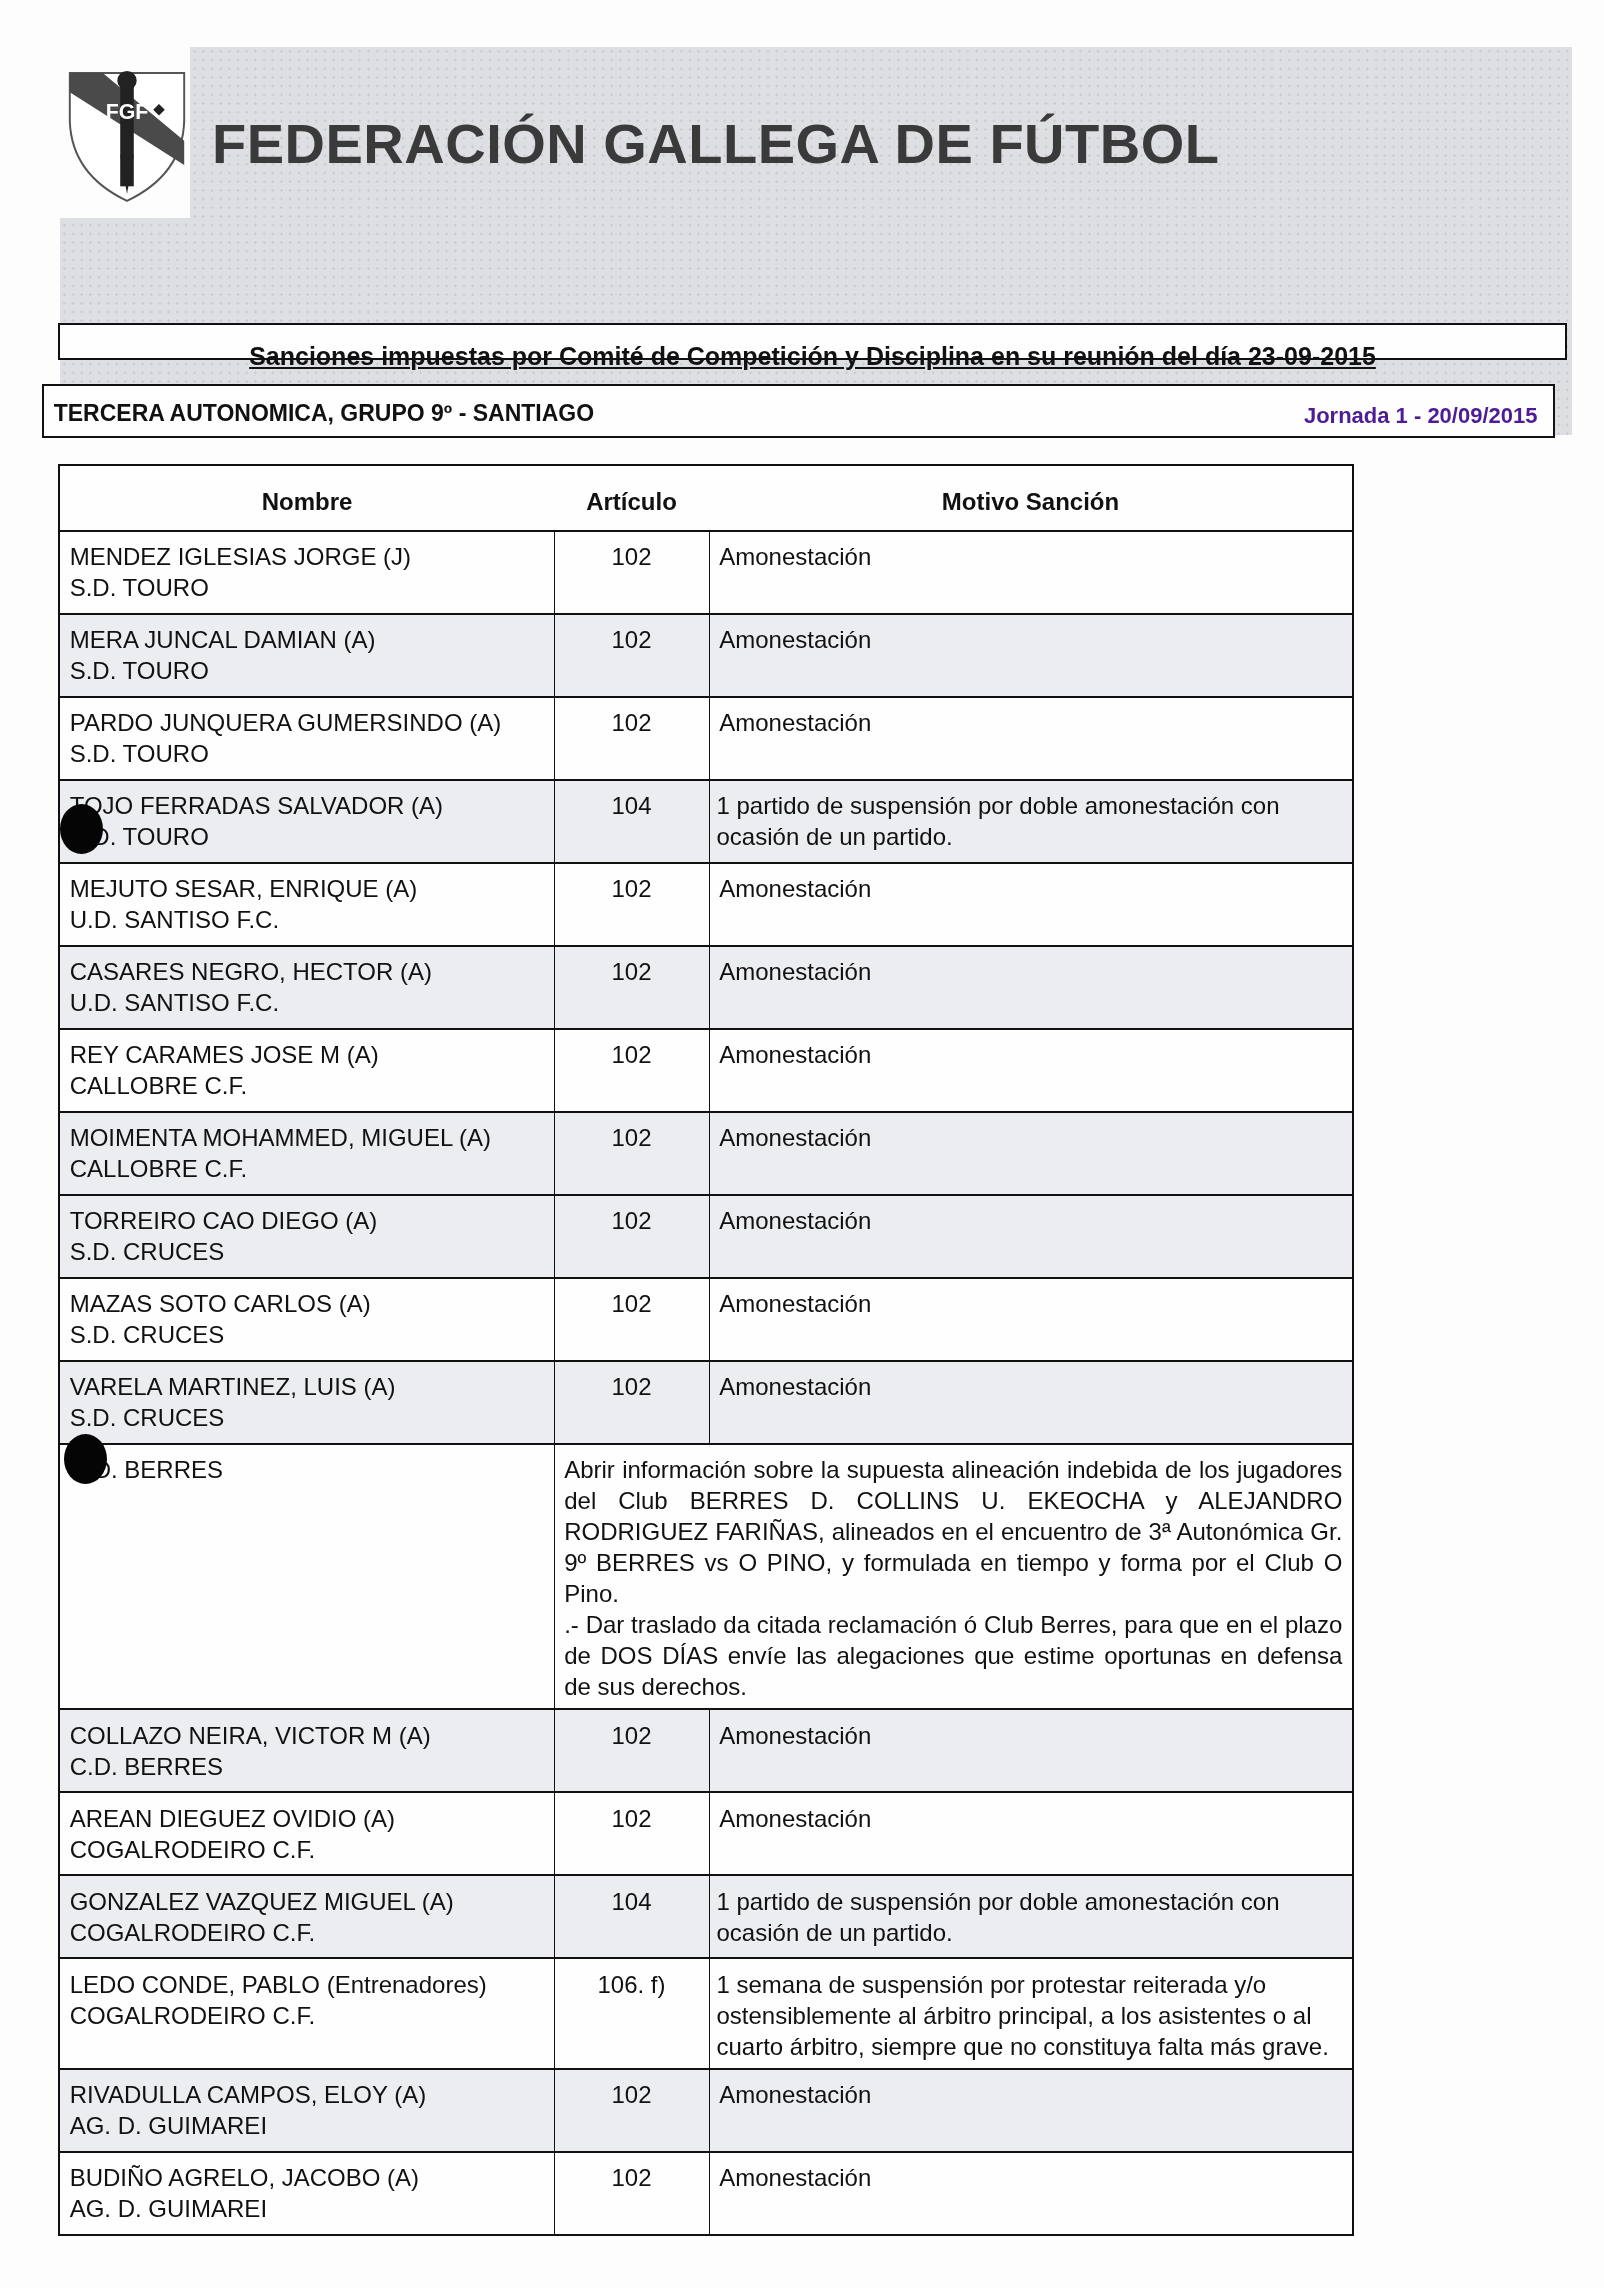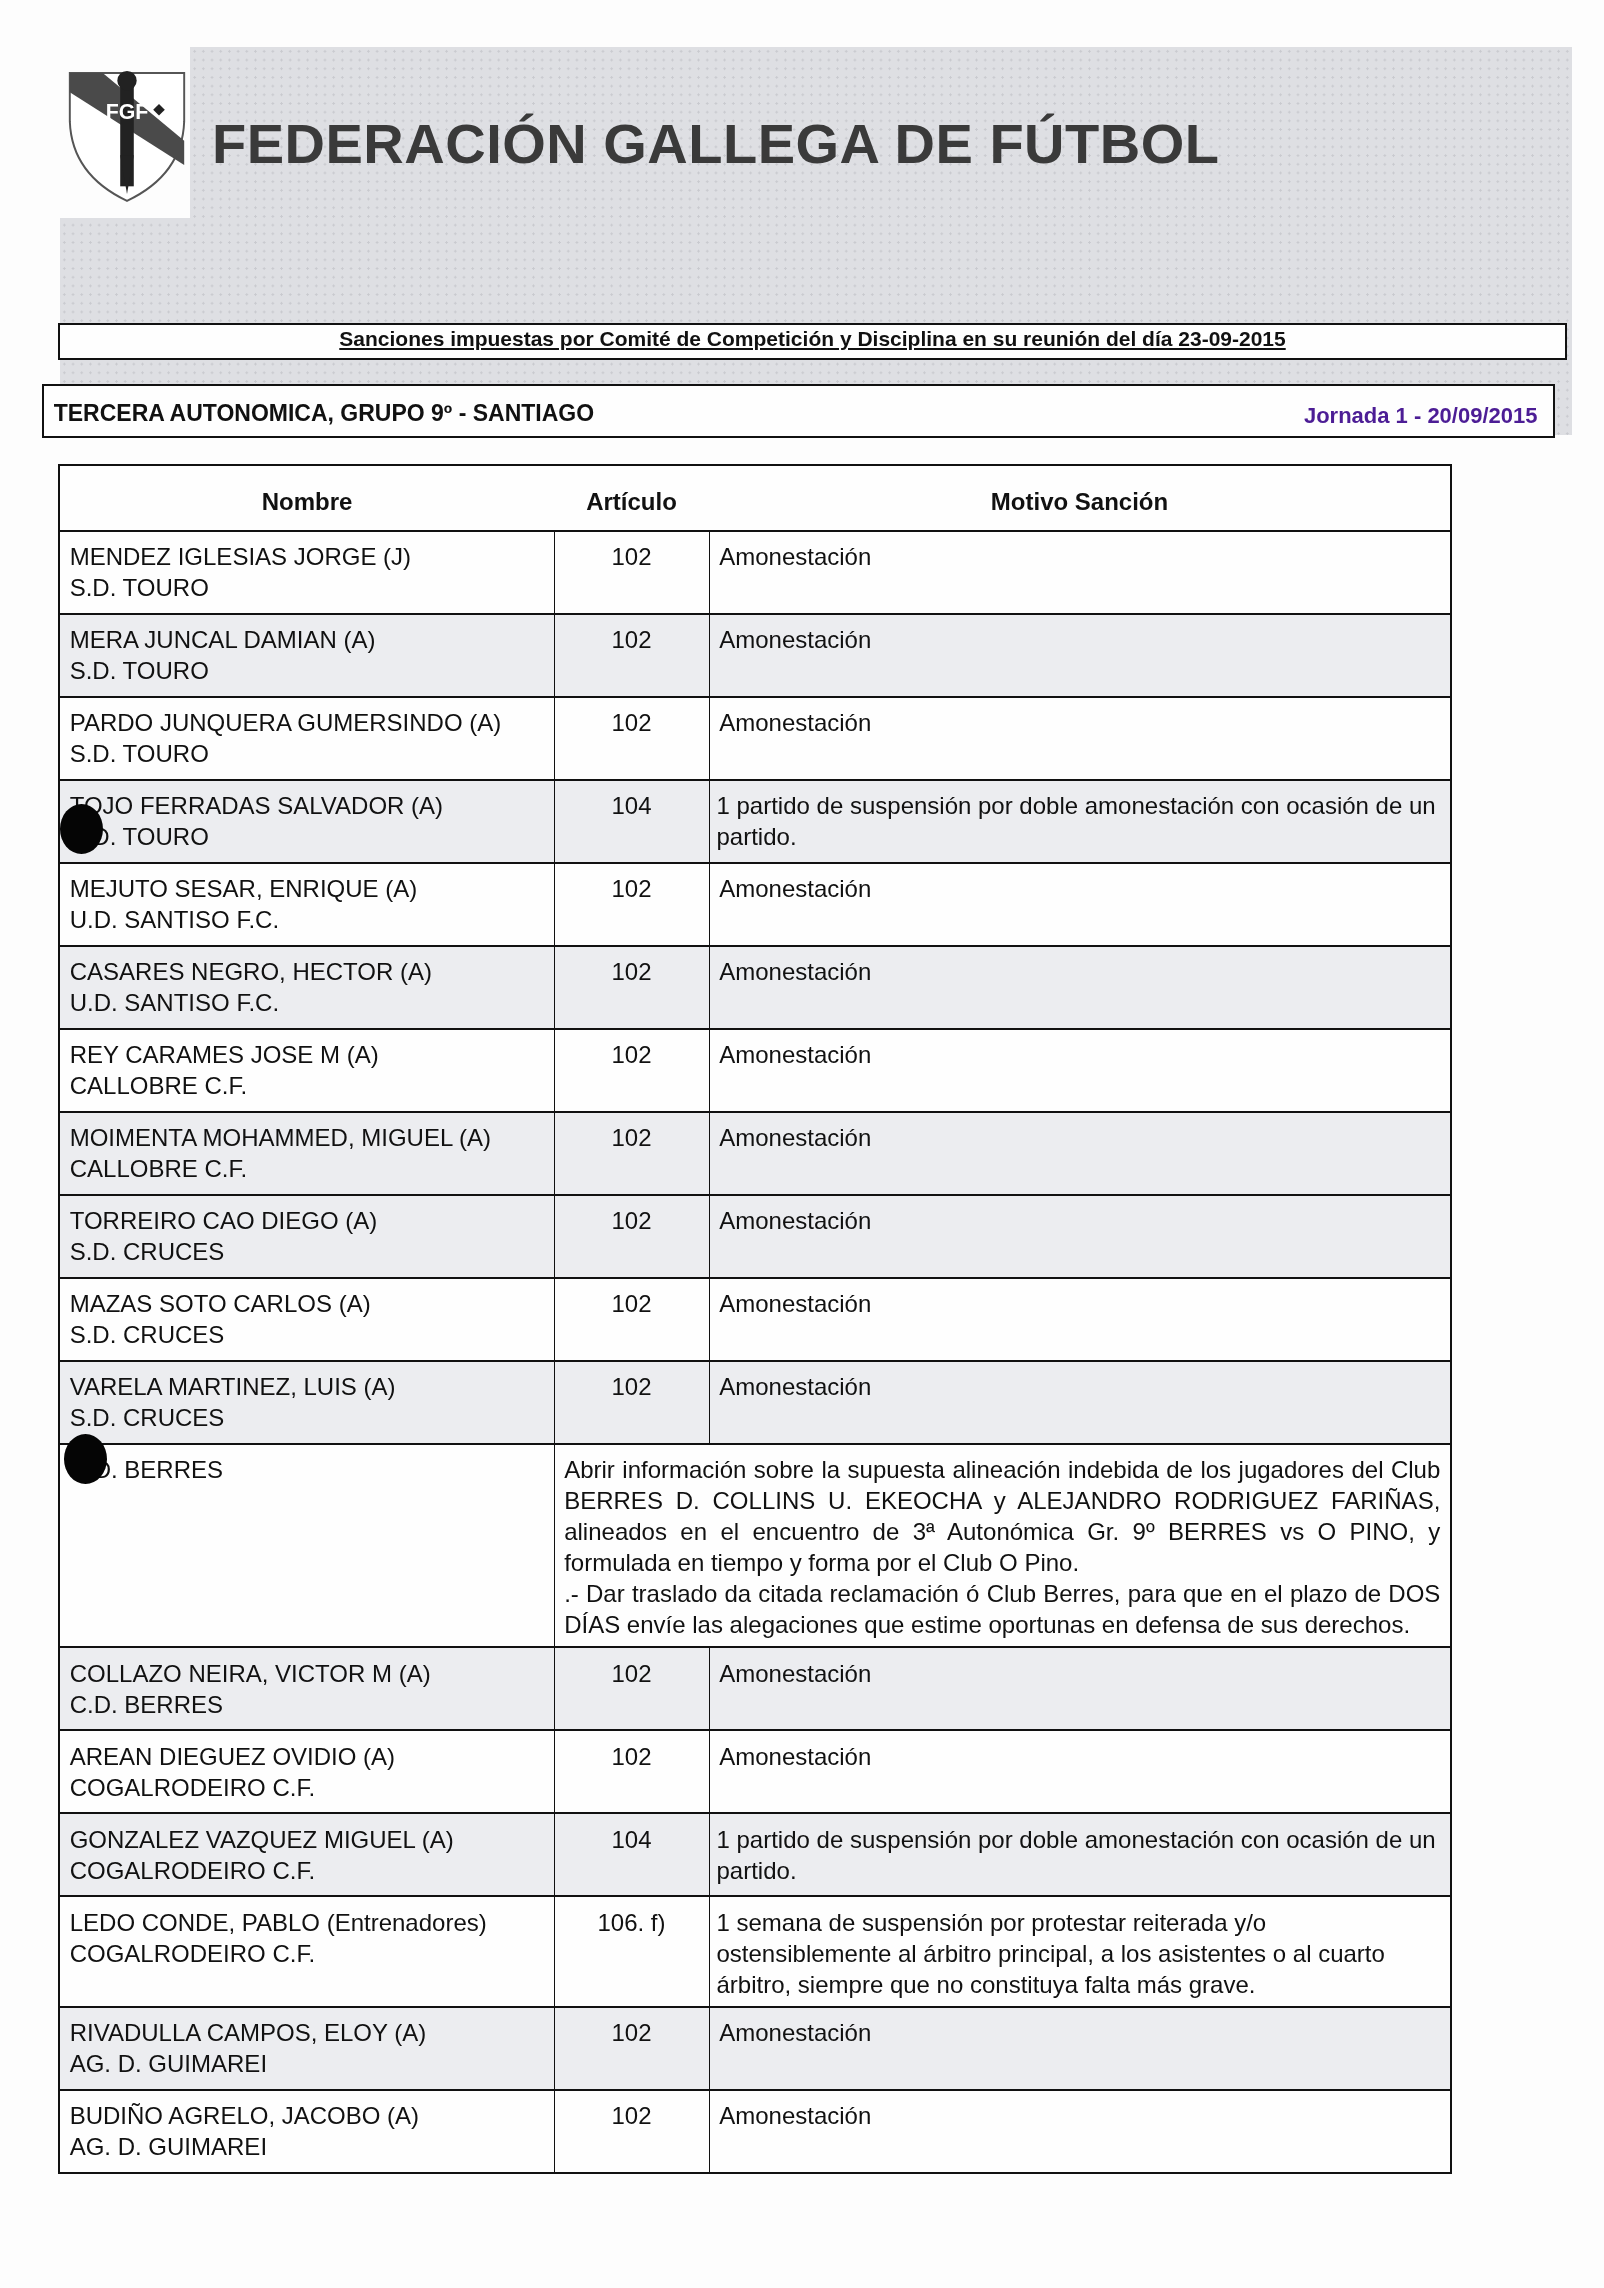--- a/index.html
+++ b/index.html
@@ -23,29 +23,29 @@
   .fed-title {
     position: absolute; left: 212px; top: 111px;
     font-size: 56px; font-weight: bold; color: #3a3a3a; letter-spacing: 0.5px;
     white-space: nowrap;
   }
   .box {
     position: absolute; background: #fefefe; border: 2.9px solid #111; box-sizing: border-box;
   }
   .sanciones-box { left: 58px; top: 323px; width: 1509px; height: 37px; }
   .sanciones-text {
-    position: absolute; left: 0; right: 0; top: 2px; text-align: center;
-    font-size: 21px; font-weight: bold; text-decoration: underline; white-space: nowrap;
+    position: absolute; left: 0; right: 0; top: 17px; text-align: center;
+    font-size: 25px; font-weight: bold; text-decoration: underline; white-space: nowrap;
   }
   .comp-box { left: 42px; top: 384px; width: 1513px; height: 54px; }
   .comp-name { position: absolute; left: 9.7px; top: 13.6px; font-size: 23px; font-weight: bold; white-space: nowrap; }
   .jornada { position: absolute; right: 15.5px; top: 16.5px; font-size: 22px; font-weight: bold; color: #4c1d95; white-space: nowrap; }
 
   table.sanc {
-    position: absolute; left: 58px; top: 464px; width: 1394px;
+    position: absolute; left: 58px; top: 464px; width: 1296px;
     border-collapse: collapse; table-layout: fixed;
     font-size: 24px;
   }
   table.sanc col.c1 { width: 495px; }
   table.sanc col.c2 { width: 155px; }
   table.sanc col.c3 { width: auto; }
   table.sanc th {
     height: 53px; font-weight: bold; font-size: 24px; padding-top: 9.7px;
     border-top: 2.9px solid #111; border-bottom: 2.9px solid #111;
     background: #fefefe; vertical-align: middle;

